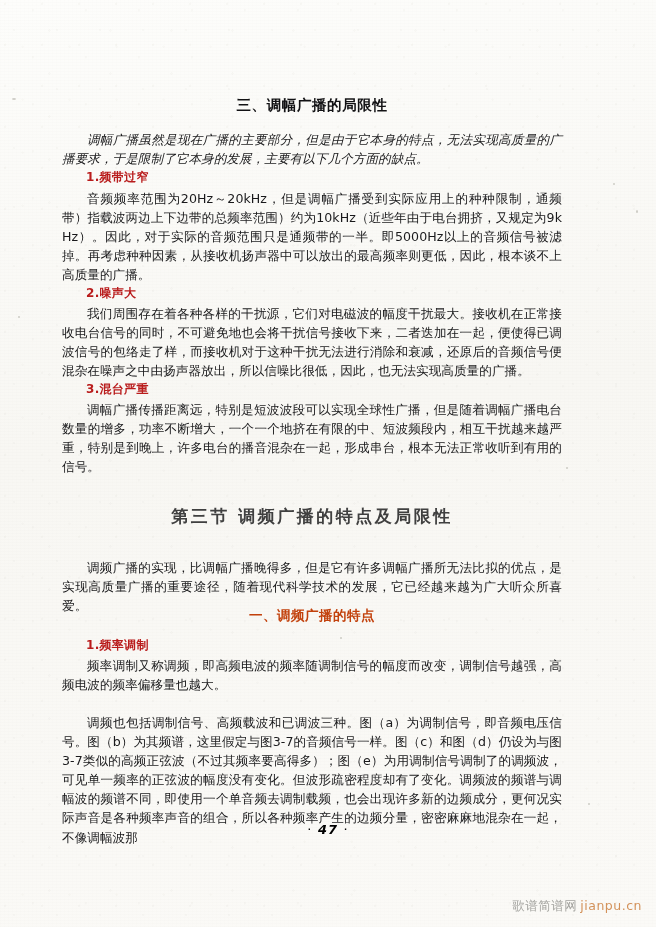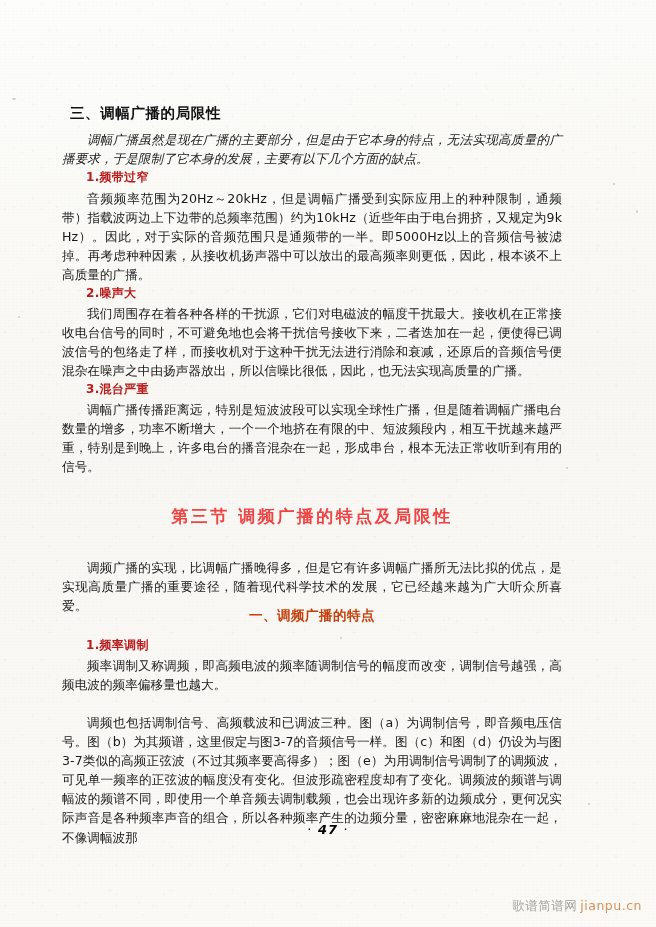--- a/index.html
+++ b/index.html
@@ -47,34 +47,35 @@
 
   .block {
     position: absolute;
     left: 62px;
     width: 500px;
     color: #18181a;
     -webkit-font-smoothing: none;
   }
 
   h2.sec-head {
-    margin: 8px;
+    margin: 0;
     font-size: 14.5px;
     font-weight: 700;
+    text-align: center;
     letter-spacing: 0.6px;
     color: #121214;
   }
 
   h1.chapter-head {
     margin: 0;
     font-size: 17px;
     font-weight: 700;
     text-align: center;
     letter-spacing: 2.5px;
-    color: #ef4444;
+    color: #404040;
   }
 
   h3.sub-head {
     margin: 0;
     font-size: 13.5px;
     font-weight: 700;
     text-align: center;
     letter-spacing: 0.5px;
     color: #c2410c;
   }

